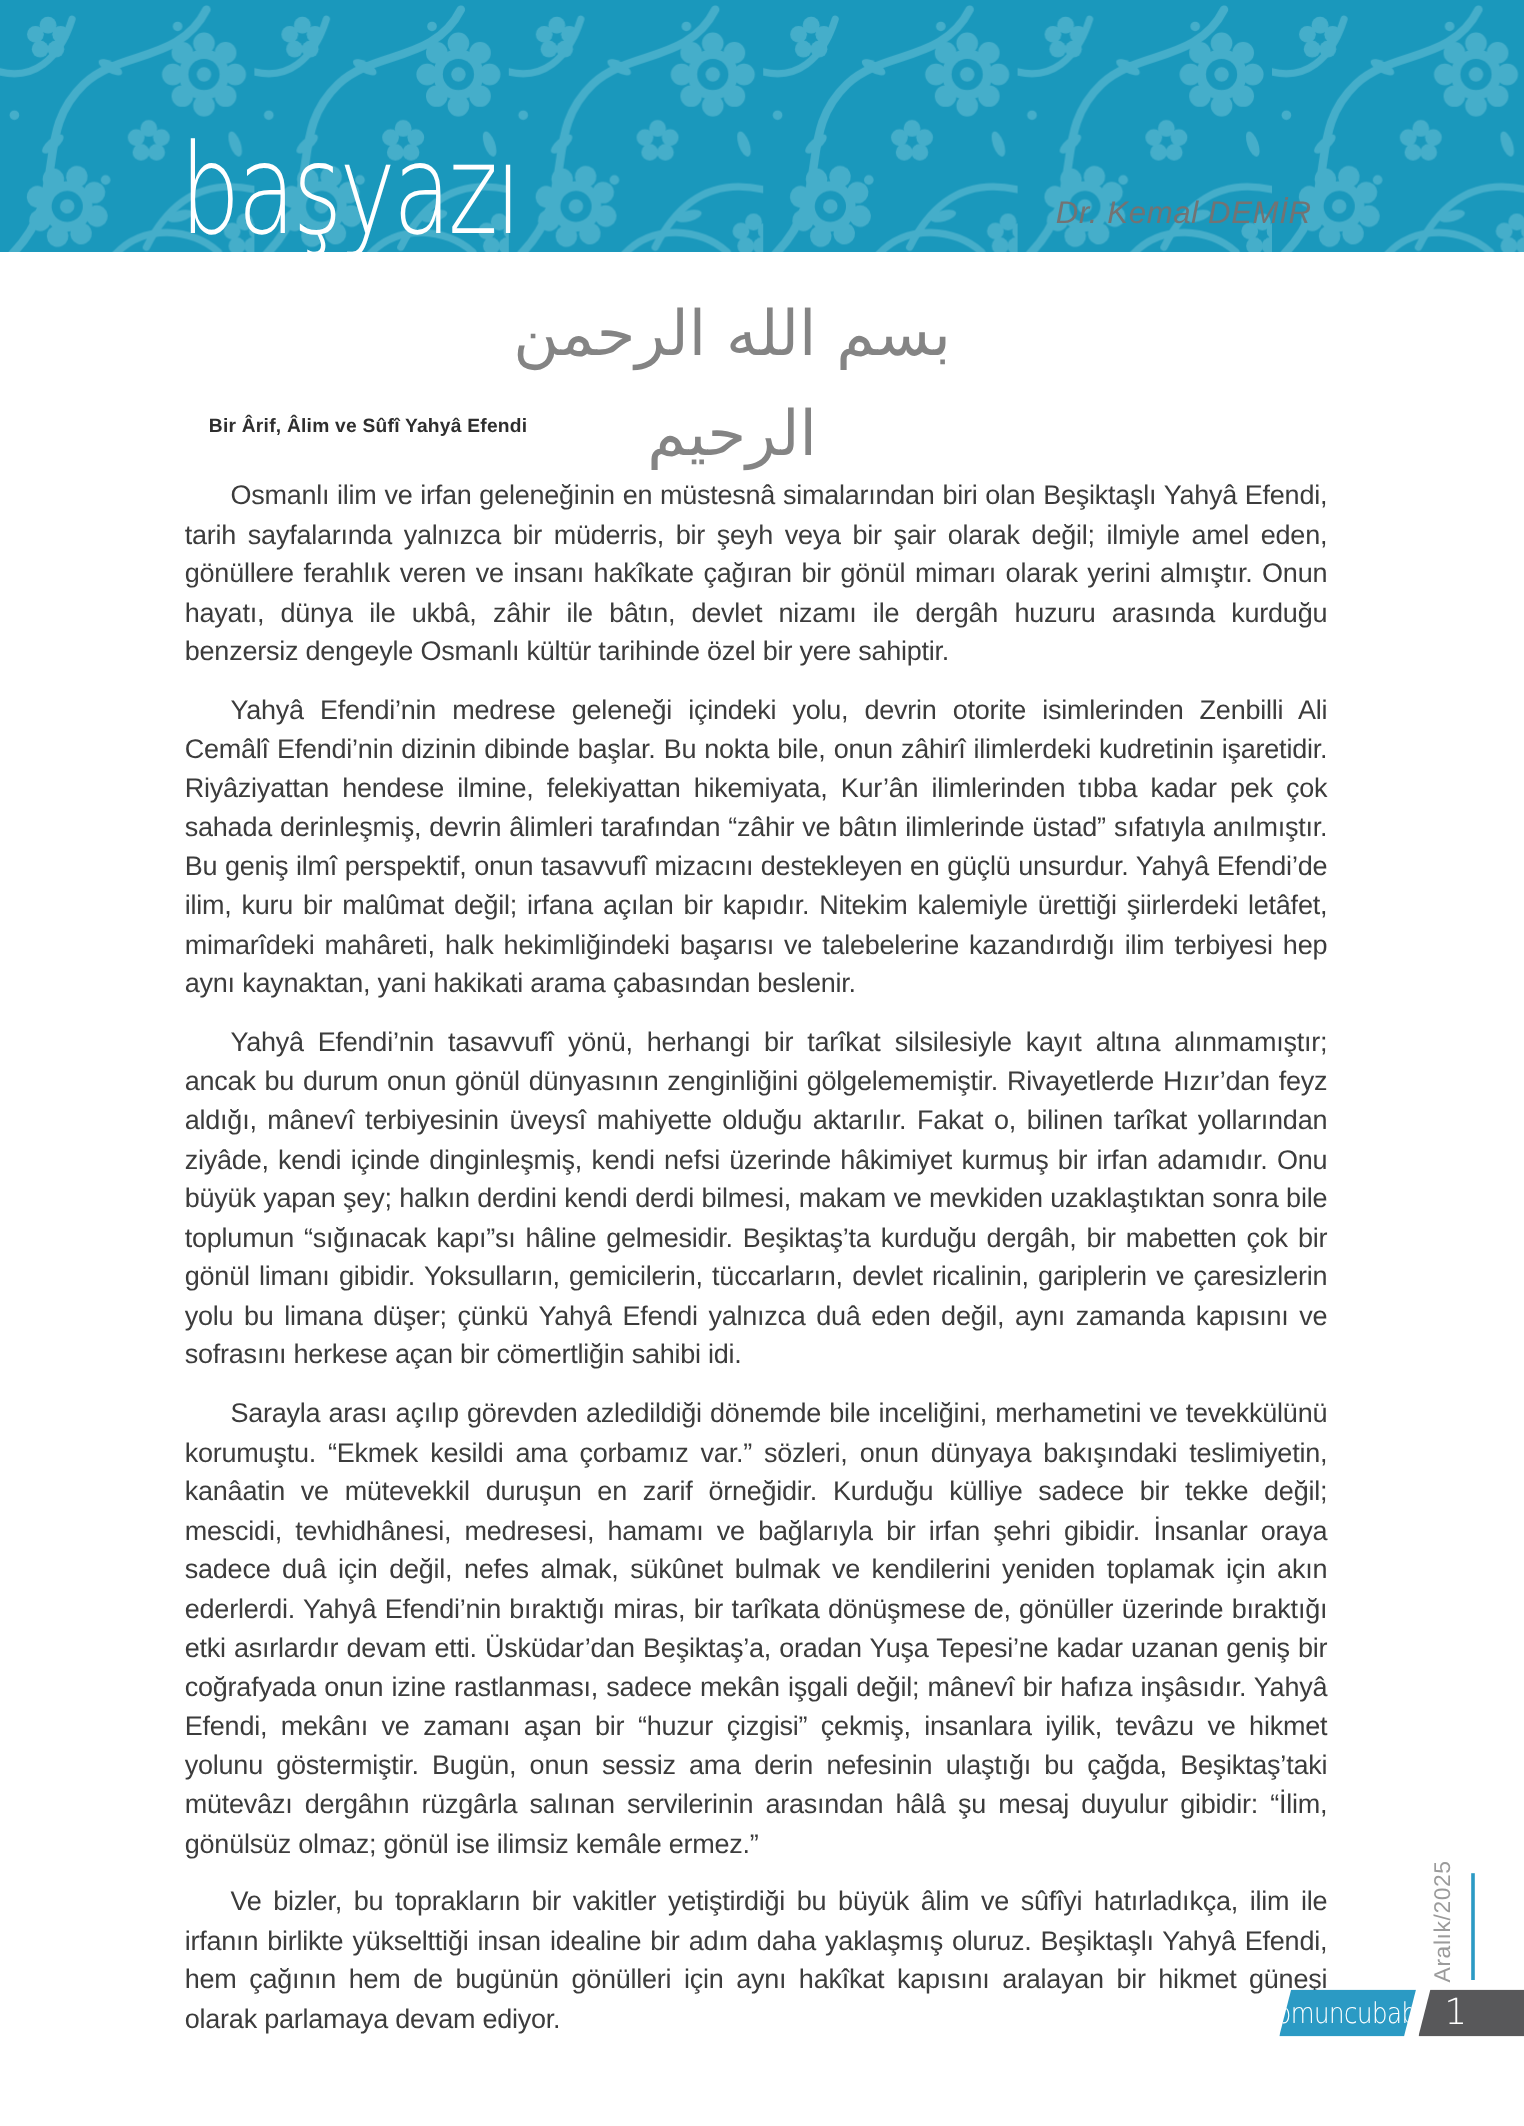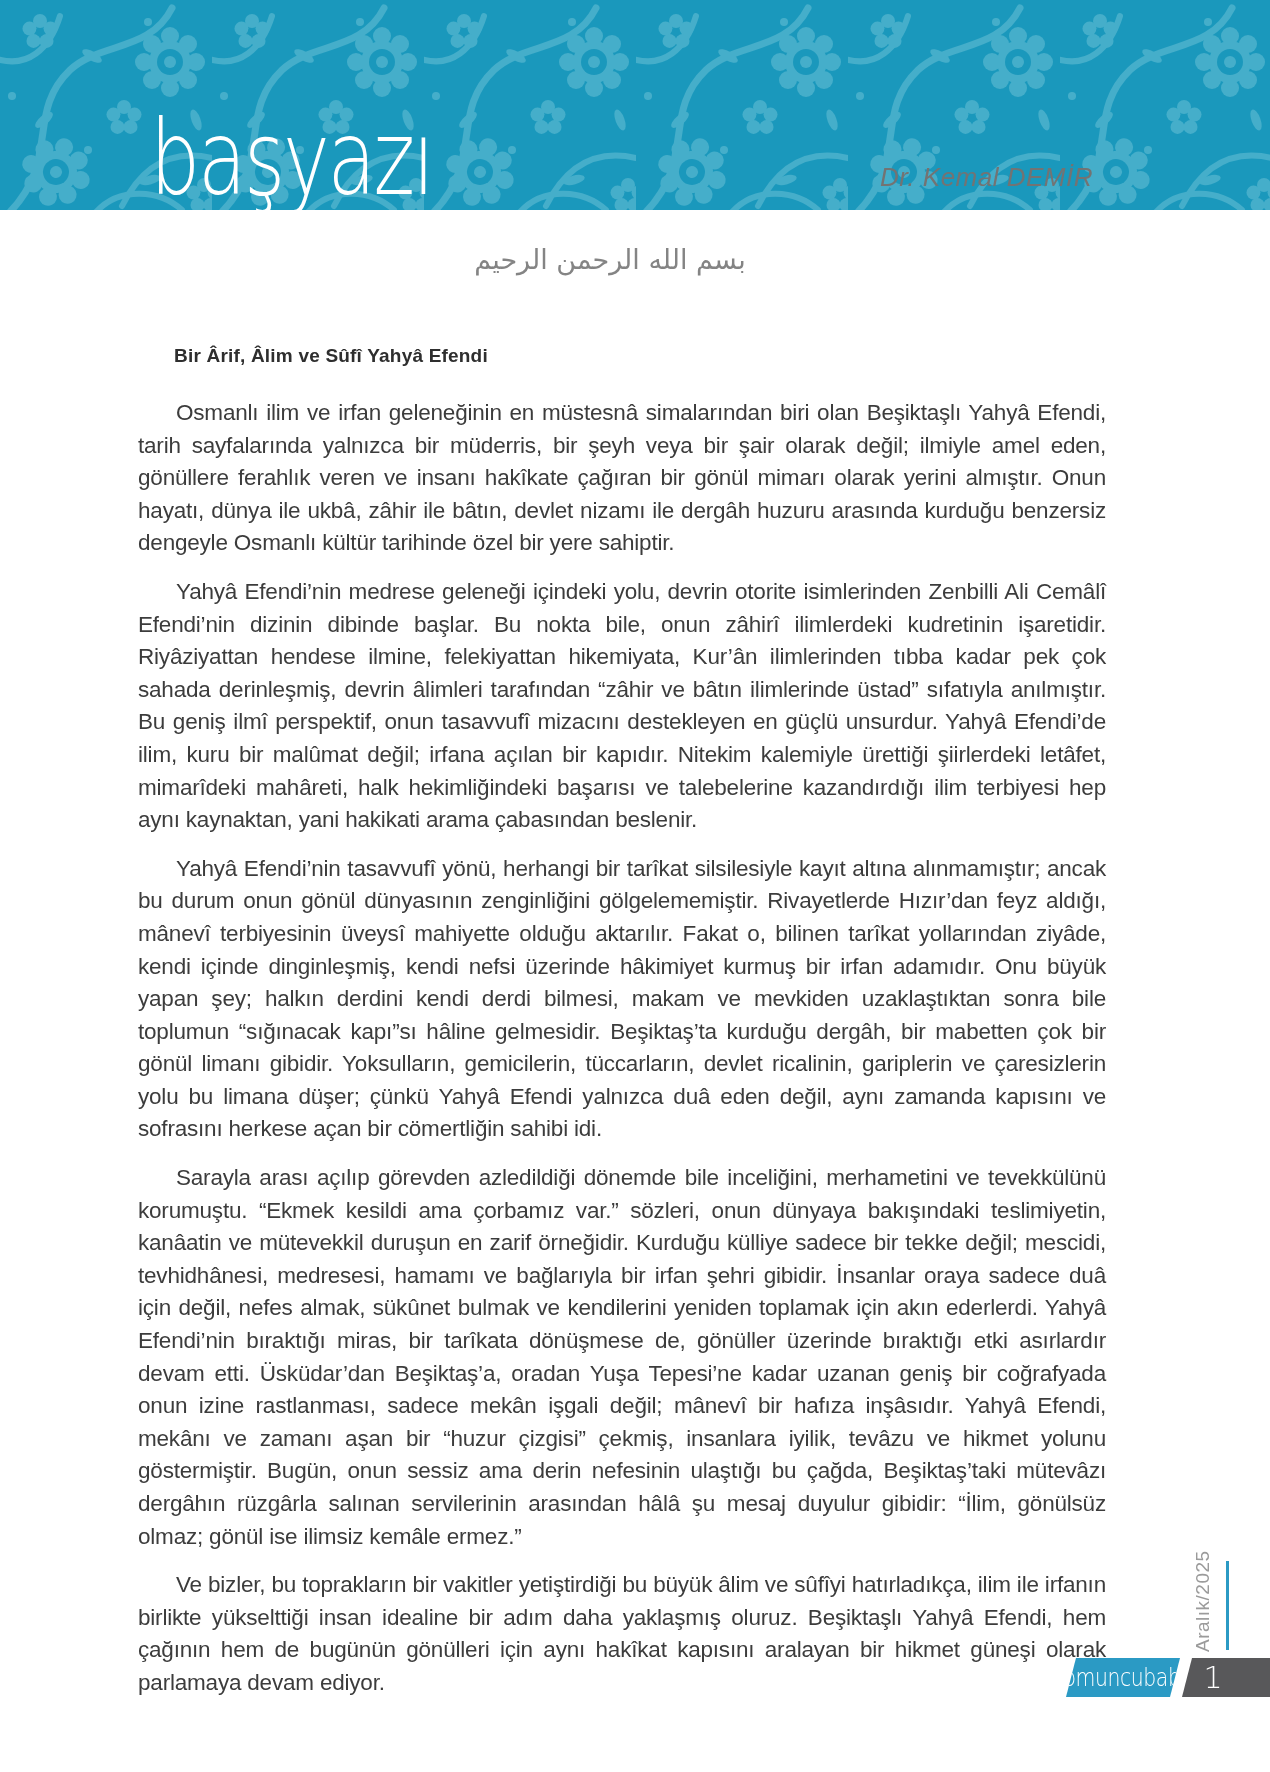--- a/index.html
+++ b/index.html
@@ -25,30 +25,30 @@
     position:absolute;left:150px;top:106px;z-index:3;
     font-family:"DejaVu Sans",sans-serif;font-weight:200;font-size:104px;line-height:1;
     letter-spacing:-3px;color:#ffffff;transform:scaleX(0.76);transform-origin:left top;white-space:nowrap;
   }
   .author-name{
     position:absolute;top:162px;right:177px;z-index:3;
     font-family:"Liberation Sans",sans-serif;font-style:italic;font-size:26px;color:#737373;letter-spacing:0.5px;
   }
   .besmele{
     position:absolute;top:238px;left:420px;width:380px;text-align:center;
-    font-family:"DejaVu Sans",sans-serif;font-size:27px;color:var(--calligraphy-gray);line-height:1.6;
+    font-family:"DejaVu Sans",sans-serif;font-size:52px;color:var(--calligraphy-gray);line-height:1.6;
   }
   .article{position:absolute;top:341px;left:138px;width:968px;}
   .article-heading{
     margin:0 0 26px 36px;
-    font-family:"Liberation Sans",sans-serif;font-weight:bold;font-size:19px;line-height:30px;
+    font-family:"Liberation Sans",sans-serif;font-weight:bold;font-size:16px;line-height:30px;
     color:#2E2E2E;letter-spacing:0.2px;
   }
   .article p{
-    margin:0 0 16px 0;text-indent:38px;text-align:justify;
+    margin:0 0 16px 16px;text-indent:38px;text-align:justify;
     font-family:"Liberation Sans",sans-serif;font-weight:300;font-size:22.5px;line-height:32.6px;
     letter-spacing:-0.2px;color:var(--body-text);
   }
   .issue-date{
     position:absolute;left:1192px;top:1560px;height:92px;
     writing-mode:vertical-rl;transform:rotate(180deg);
     font-family:"Liberation Sans",sans-serif;font-size:19px;color:var(--muted-gray);letter-spacing:0.5px;
   }
   .issue-divider{position:absolute;left:1226px;top:1561px;width:3px;height:89px;background:var(--badge-teal);}
   .brand-badge{

